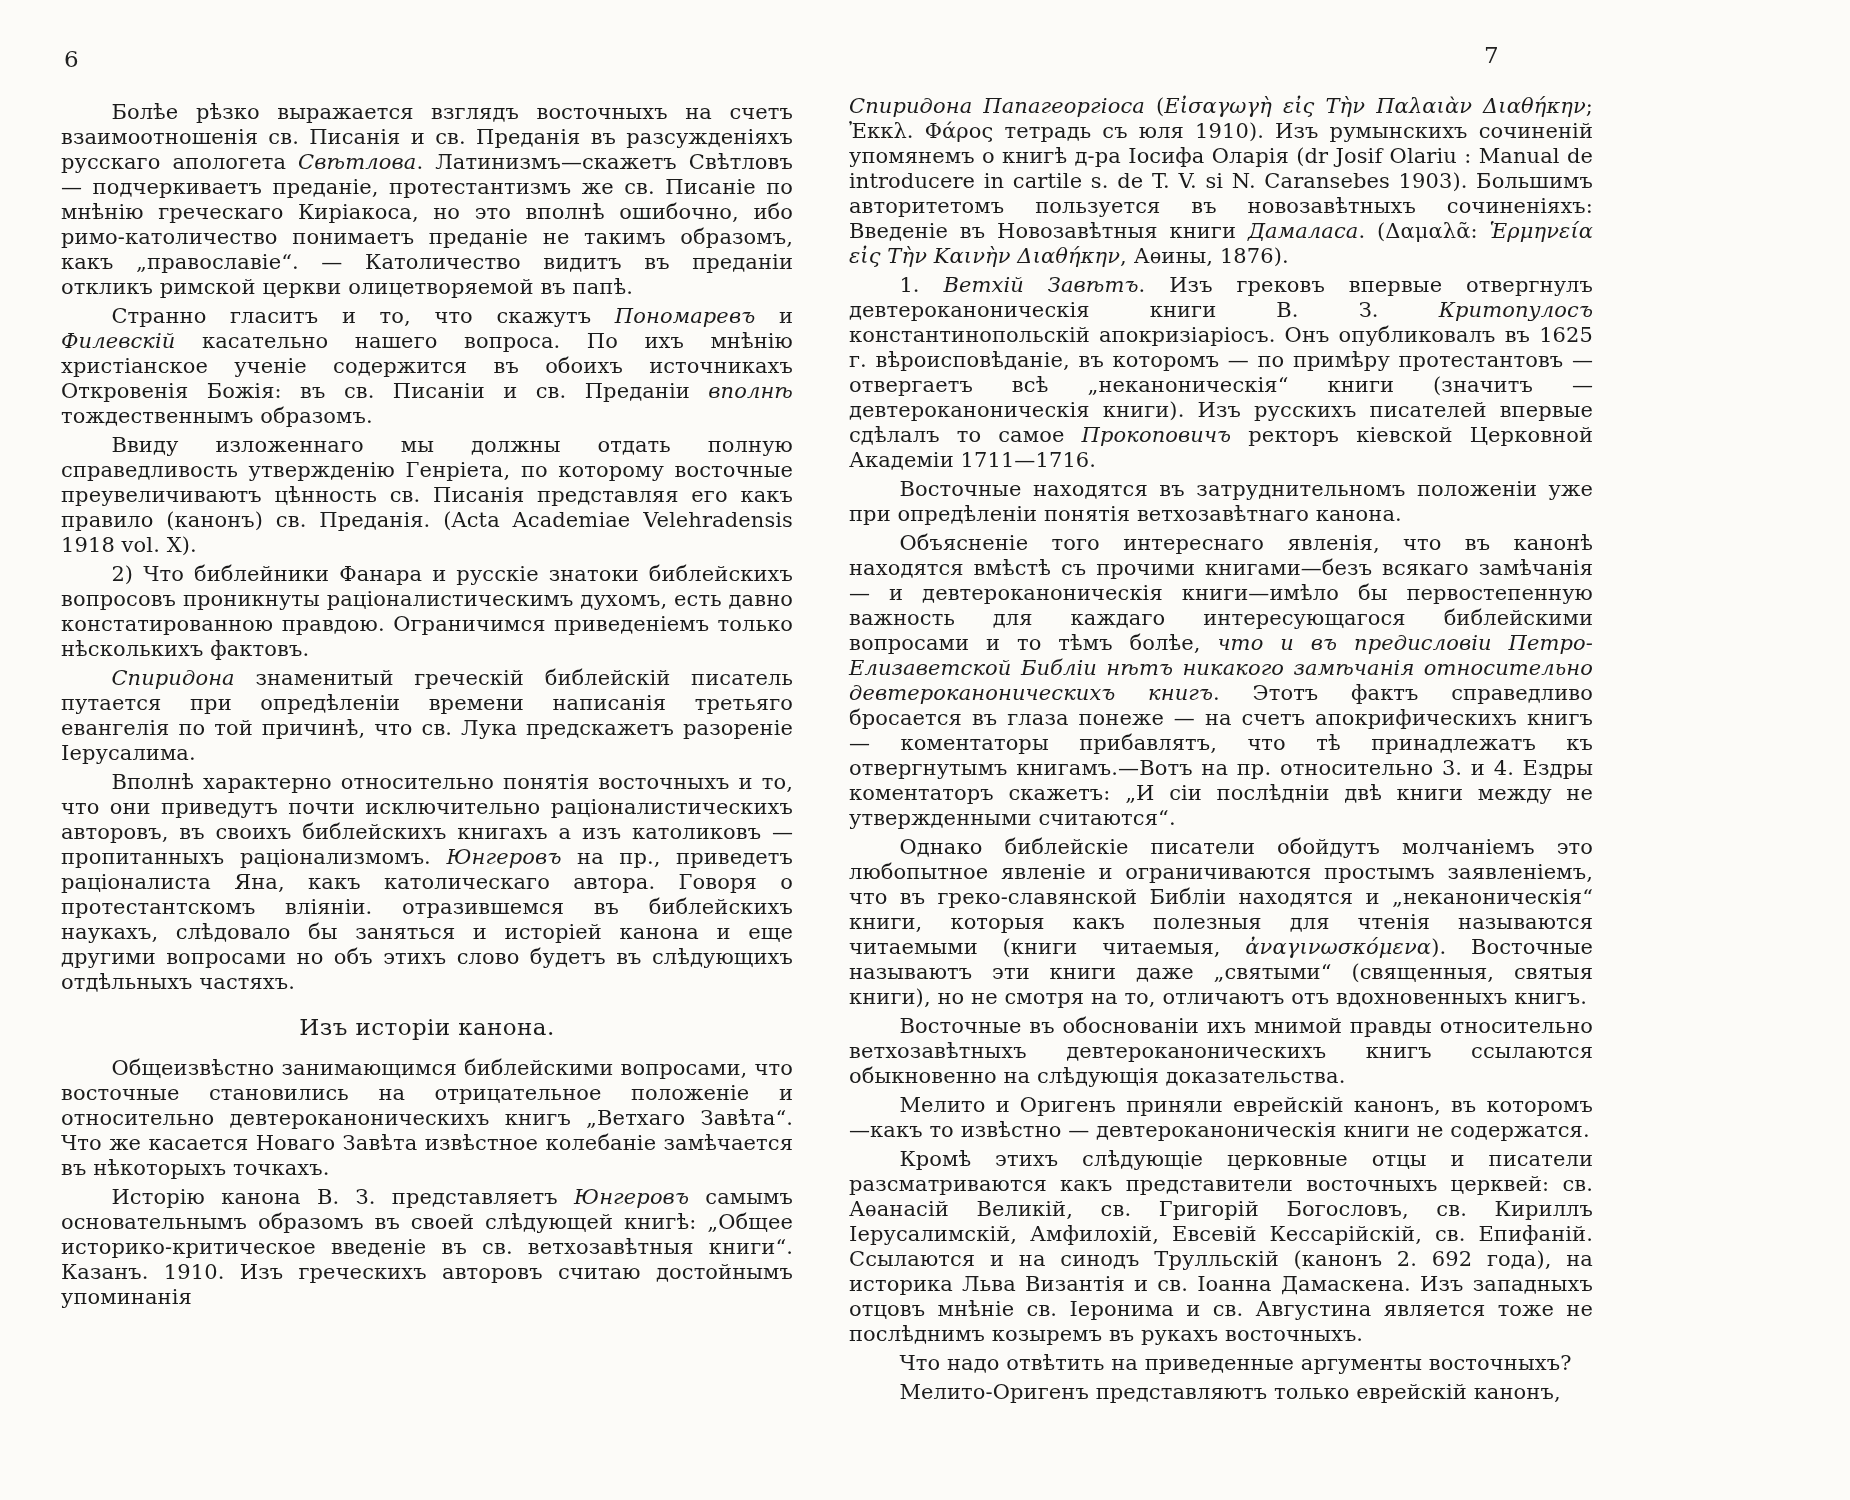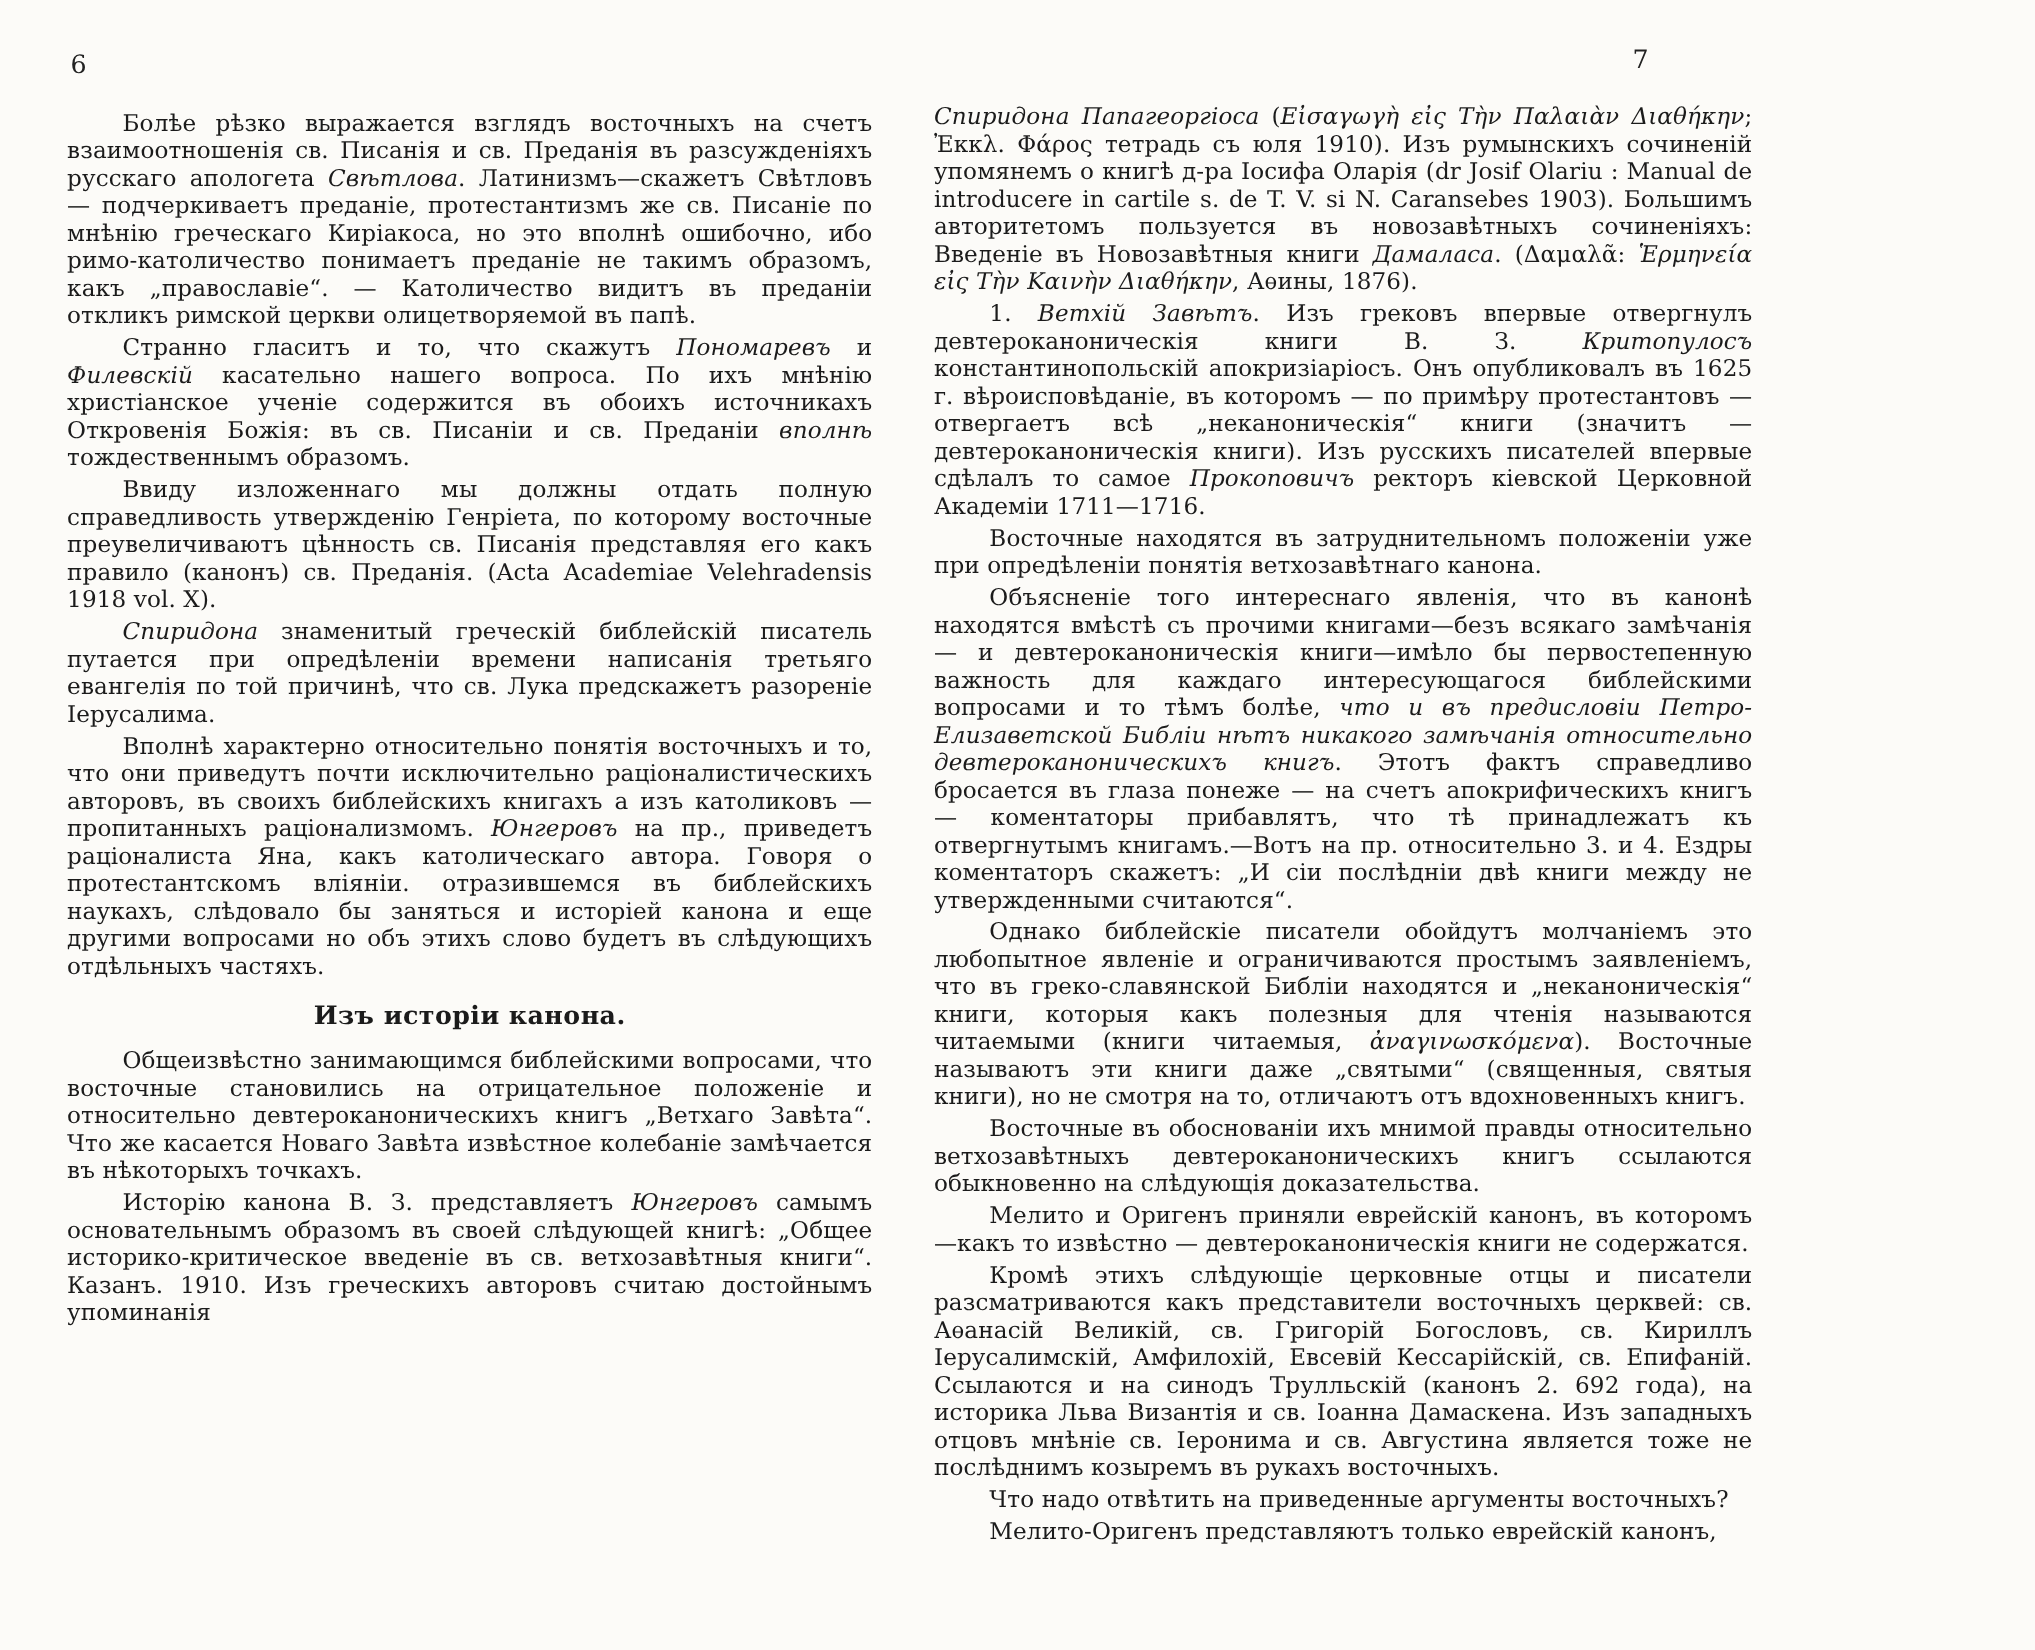--- a/index.html
+++ b/index.html
@@ -34,41 +34,42 @@
   .col.col-right { left: 845px; top: 90px; width: 752px; }
   .col p {
     margin: 4px;
     text-indent: 2.4em;
   }
   .col p.p-noindent {
     text-indent: 0;
   }
   .col h2.heading {
     text-align: center;
-    font-weight: bold;
+    font-weight: normal;
     font-size: 23px;
     letter-spacing: 0.4px;
     margin: 20px 0 16px 0;
     text-indent: 0;
   }
   i { }
 </style>
 </head>
 <body>
 
 <div class="sheet">
 
   <div class="pagenum pn-left">6</div>
 
   <div class="pagenum pn-right">7</div>
 
   <div class="col col-left">
       <p class="p">Болѣе рѣзко выражается взглядъ восточныхъ на счетъ взаимоотношенія св. Писанія и св. Преданія въ разсужденіяхъ русскаго апологета <i>Свѣтлова</i>. Латинизмъ—скажетъ Свѣтловъ — подчеркиваетъ преданіе, протестантизмъ же св. Писаніе по мнѣнію греческаго Киріакоса, но это вполнѣ ошибочно, ибо римо-католичество понимаетъ преданіе не такимъ образомъ, какъ „православіе“. — Католичество видитъ въ преданіи откликъ римской церкви олицетворяемой въ папѣ.</p>
       <p class="p">Странно гласитъ и то, что скажутъ <i>Пономаревъ</i> и <i>Филевскій</i> касательно нашего вопроса. По ихъ мнѣнію христіанское ученіе содержится въ обоихъ источникахъ Откровенія Божія: въ св. Писаніи и св. Преданіи <i>вполнѣ</i> тождественнымъ образомъ.</p>
       <p class="p">Ввиду изложеннаго мы должны отдать полную справедливость утвержденію Генріета, по которому восточные преувеличиваютъ цѣнность св. Писанія представляя его какъ правило (канонъ) св. Преданія. (Acta Academiae Velehradensis 1918 vol. X).</p>
+      <p class="p">2) Что библейники Фанара и русскіе знатоки библейскихъ вопросовъ проникнуты раціоналистическимъ духомъ, есть давно констатированною правдою. Ограничимся приведеніемъ только нѣсколькихъ фактовъ.</p>
       <p class="p"><i>Спиридона</i> знаменитый греческій библейскій писатель путается при опредѣленіи времени написанія третьяго евангелія по той причинѣ, что св. Лука предскажетъ разореніе Іерусалима.</p>
       <p class="p">Вполнѣ характерно относительно понятія восточныхъ и то, что они приведутъ почти исключительно раціоналистическихъ авторовъ, въ своихъ библейскихъ книгахъ а изъ католиковъ — пропитанныхъ раціонализмомъ. <i>Юнгеровъ</i> на пр., приведетъ раціоналиста Яна, какъ католическаго автора. Говоря о протестантскомъ вліяніи. отразившемся въ библейскихъ наукахъ, слѣдовало бы заняться и исторіей канона и еще другими вопросами но объ этихъ слово будетъ въ слѣдующихъ отдѣльныхъ частяхъ.</p>
       <h2 class="heading">Изъ исторіи канона.</h2>
       <p class="p">Общеизвѣстно занимающимся библейскими вопросами, что восточные становились на отрицательное положеніе и относительно девтероканоническихъ книгъ „Ветхаго Завѣта“. Что же касается Новаго Завѣта извѣстное колебаніе замѣчается въ нѣкоторыхъ точкахъ.</p>
       <p class="p">Исторію канона В. З. представляетъ <i>Юнгеровъ</i> самымъ основательнымъ образомъ въ своей слѣдующей книгѣ: „Общее историко-критическое введеніе въ св. ветхозавѣтныя книги“. Казанъ. 1910. Изъ греческихъ авторовъ считаю достойнымъ упоминанія</p>
     </div>
 
   <div class="col col-right">
       <p class="p-noindent"><i>Спиридона Папагеоргіоса</i> (<i>Εἰσαγωγὴ εἰς Τὴν Παλαιὰν Διαθήκην</i>; Ἐκκλ. Φάρος тетрадь съ юля 1910). Изъ румынскихъ сочиненій упомянемъ о книгѣ д-ра Іосифа Оларія (dr Josif Olariu : Manual de introducere in cartile s. de T. V. si N. Caransebes 1903). Большимъ авторитетомъ пользуется въ новозавѣтныхъ сочиненіяхъ: Введеніе въ Новозавѣтныя книги <i>Дамаласа</i>. (Δαμαλᾶ: <i>Ἑρμηνεία εἰς Τὴν Καινὴν Διαθήκην</i>, Аѳины, 1876).</p>
       <p class="p">1. <i>Ветхій Завѣтъ</i>. Изъ грековъ впервые отвергнулъ девтероканоническія книги В. З. <i>Критопулосъ</i> константинопольскій апокризіаріосъ. Онъ опубликовалъ въ 1625 г. вѣроисповѣданіе, въ которомъ — по примѣру протестантовъ — отвергаетъ всѣ „неканоническія“ книги (значитъ — девтероканоническія книги). Изъ русскихъ писателей впервые сдѣлалъ то самое <i>Прокоповичъ</i> ректоръ кіевской Церковной Академіи 1711—1716.</p>

